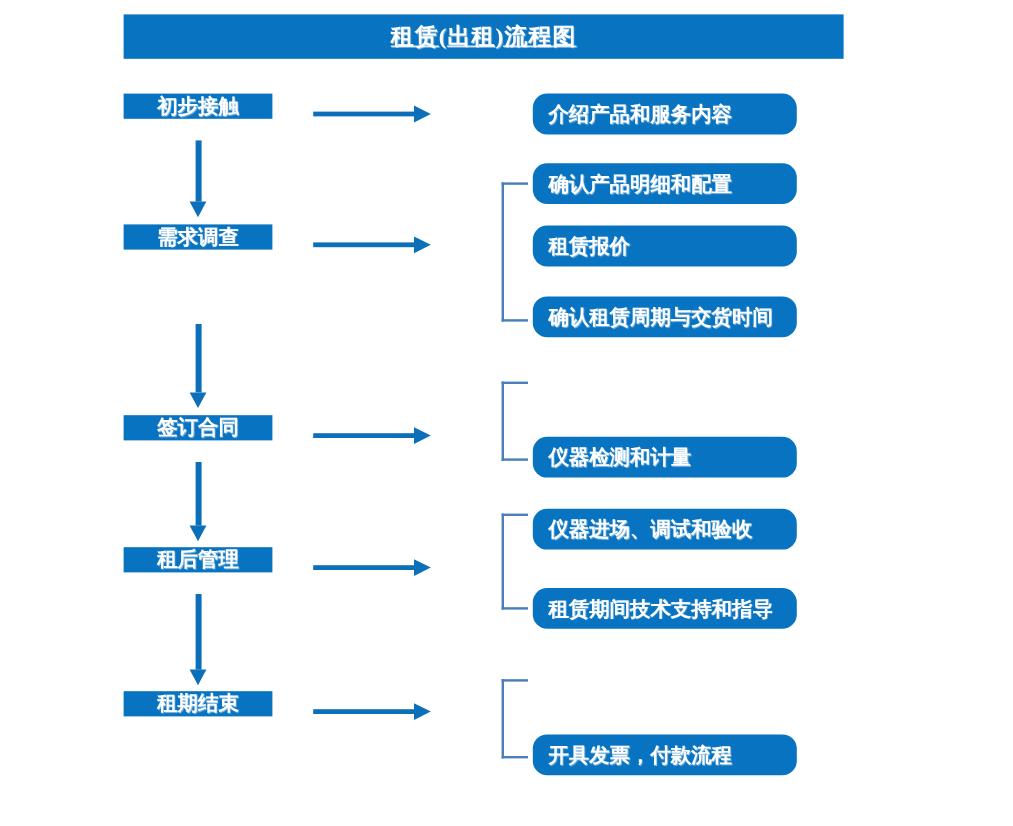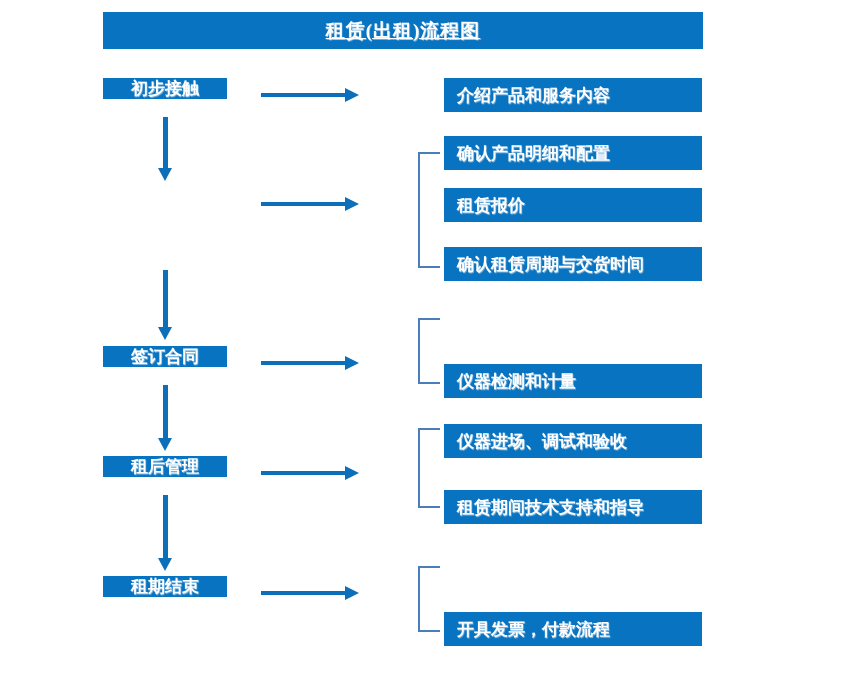--- a/index.html
+++ b/index.html
@@ -50,25 +50,26 @@
   }
   .box-left {
     left: 103px;
     width: 124px;
     height: 21px;
     font-size: 17px;
     justify-content: center;
   }
   .box-right {
     left: 444px;
-    width: 258px;
+    width: 220px;
     height: 34px;
     font-size: 17px;
     justify-content: flex-start;
     padding-left: 13px;
+    border-radius: 12px;
   }
 
   
   .h-arrow {
     position: absolute;
     left: 261px;
     width: 98px;
     height: 14px;
   }
   .h-arrow .shaft {
@@ -126,20 +127,21 @@
   }
 </style>
 </head>
 <body>
 
 <div id="canvas">
 
   <div class="title-bar">租赁(出租)流程图</div>
 
   <div class="box box-left" style="top:78px;">初步接触</div>
+  <div class="box box-left" style="top:187px;">需求调查</div>
   <div class="box box-left" style="top:346px;">签订合同</div>
   <div class="box box-left" style="top:456px;">租后管理</div>
   <div class="box box-left" style="top:576px;">租期结束</div>
 
   <div class="v-arrow" style="top:117px; height:64px;">
     <div class="shaft" style="height:51px;"></div>
     <div class="head"></div>
   </div>
   <div class="v-arrow" style="top:270px; height:70px;">
     <div class="shaft" style="height:57px;"></div>

